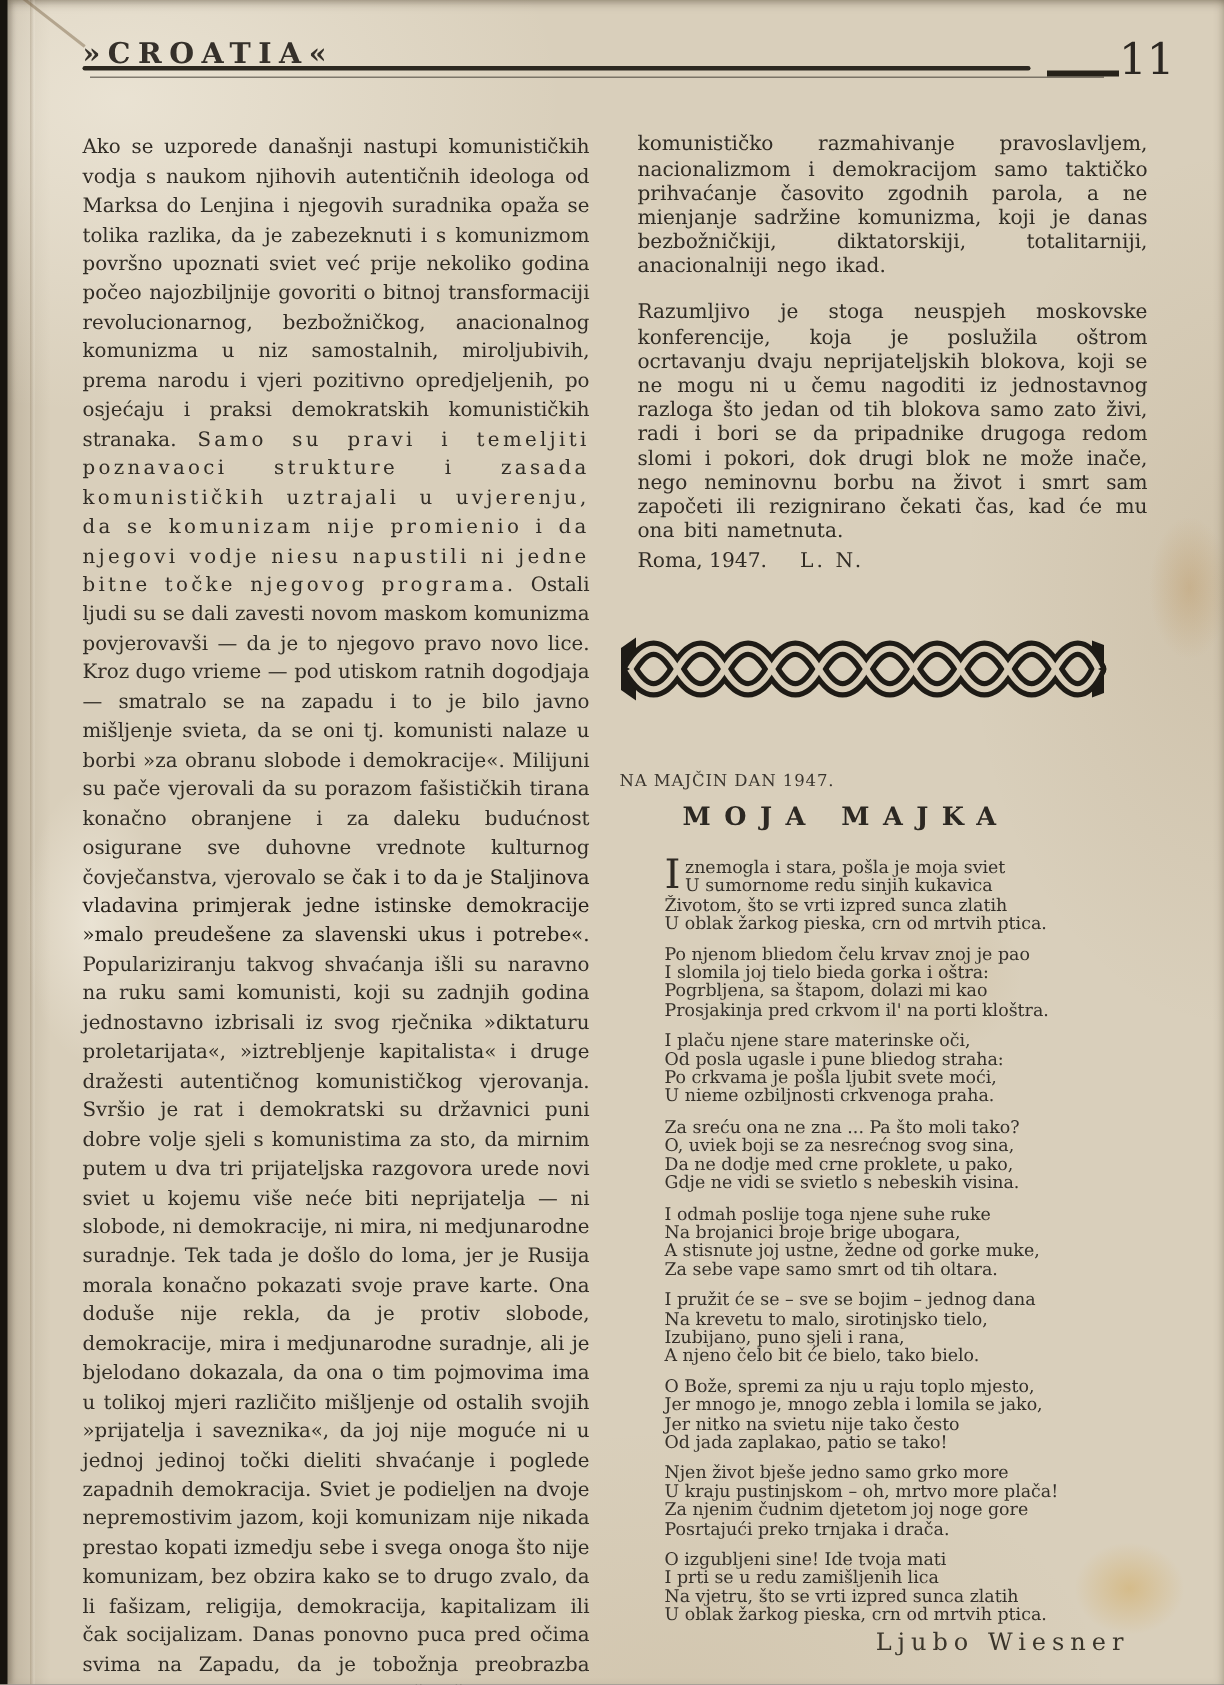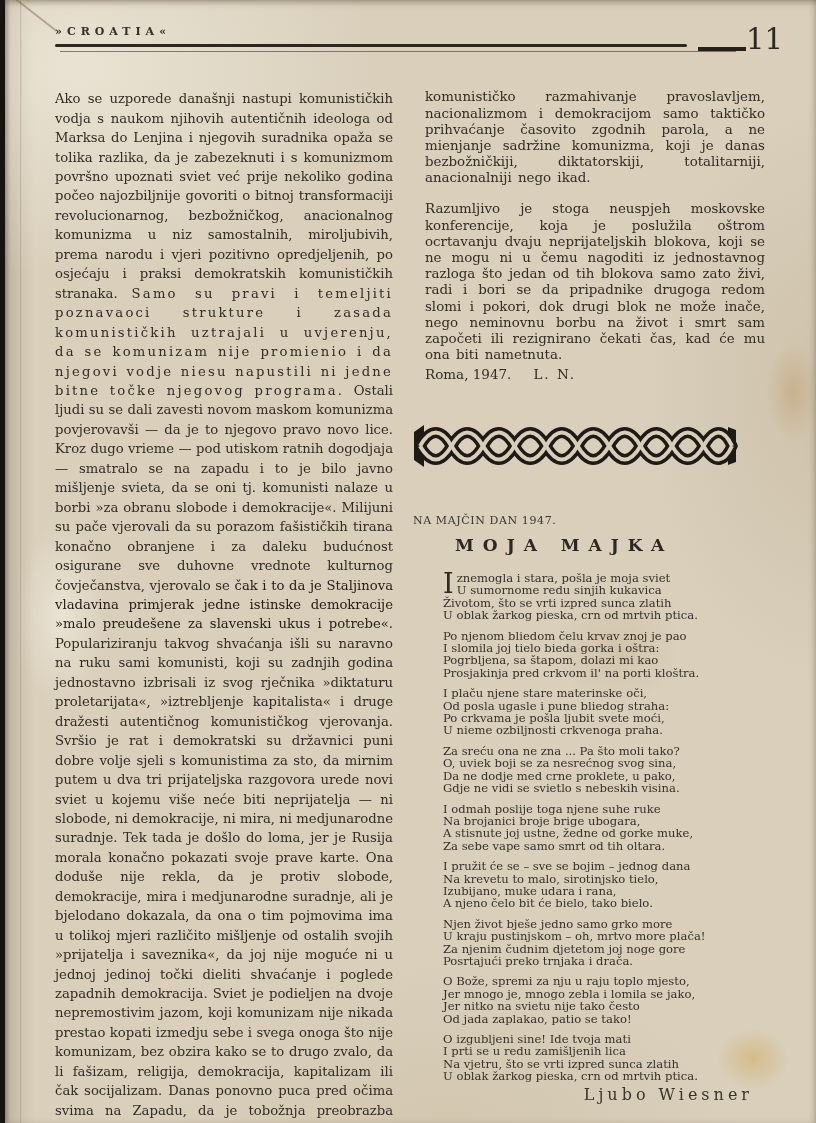--- a/index.html
+++ b/index.html
@@ -20,21 +20,21 @@
   .edge-left{position:absolute;left:0;top:0;bottom:0;width:5px;background:#17140f;box-shadow:2px 0 4px rgba(30,20,5,0.35);}
   .crease{position:absolute;left:20px;top:0;bottom:0;width:3px;
     background:linear-gradient(90deg, rgba(95,72,42,0.28), rgba(255,252,242,0.30));opacity:.75;}
   .scratch{position:absolute;left:10px;top:14px;width:52px;height:2px;background:rgba(120,98,66,0.45);transform:rotate(38deg);}
   .stain{position:absolute;border-radius:50%;pointer-events:none;}
   .stain.s1{left:716px;top:1028px;width:74px;height:62px;background:radial-gradient(ellipse at center, rgba(205,150,45,0.34), rgba(205,150,45,0) 70%);}
   .stain.s2{left:766px;top:344px;width:54px;height:96px;background:radial-gradient(ellipse at center, rgba(175,122,50,0.25), rgba(175,122,50,0) 70%);}
   .stain.s3{left:552px;top:592px;width:130px;height:115px;background:radial-gradient(ellipse at center, rgba(165,125,60,0.13), rgba(165,125,60,0) 70%);}
   .stain.s4{left:16px;top:520px;width:90px;height:190px;background:radial-gradient(ellipse at center, rgba(248,243,232,0.55), rgba(248,243,232,0) 70%);}
 
-  .masthead{position:absolute;left:55px;top:25px;font-size:11px;font-weight:bold;letter-spacing:5px;color:#35302a;}
+  .masthead{position:absolute;left:55px;top:25px;font-size:19px;font-weight:bold;letter-spacing:5px;color:#35302a;}
   .rule-main{position:absolute;left:55px;top:44px;width:632px;height:3px;background:#2c2820;border-radius:2px;}
   .rule-thin{position:absolute;left:60px;top:51px;width:676px;height:1px;background:rgba(44,40,32,0.55);}
   .rule-short{position:absolute;left:698px;top:47px;width:48px;height:4px;background:#262219;}
   .page-number{position:absolute;left:746px;top:22px;font-size:29px;color:#2b2722;}
 
   .col-left{
     position:absolute;left:55px;top:76px;width:338px;
     font-size:13.2px;line-height:19.45px;text-align:justify;
     color:#312c25;
   }
@@ -129,34 +129,34 @@
     </div>
     <div class="stanza">
       <div class="poem-line">I odmah poslije toga njene suhe ruke</div>
       <div class="poem-line">Na brojanici broje brige ubogara,</div>
       <div class="poem-line">A stisnute joj ustne, žedne od gorke muke,</div>
       <div class="poem-line">Za sebe vape samo smrt od tih oltara.</div>
     </div>
     <div class="stanza">
       <div class="poem-line">I pružit će se – sve se bojim – jednog dana</div>
       <div class="poem-line">Na krevetu to malo, sirotinjsko tielo,</div>
-      <div class="poem-line">Izubijano, muke udara i rana,</div>
+      <div class="poem-line">Izubijano, puno sjeli i rana,</div>
       <div class="poem-line">A njeno čelo bit će bielo, tako bielo.</div>
+    </div>
+    <div class="stanza">
+      <div class="poem-line">O Bože, spremi za nju u raju toplo mjesto,</div>
+      <div class="poem-line">Jer mnogo je, mnogo zebla i lomila se jako,</div>
+      <div class="poem-line">Jer nitko na svietu nije tako često</div>
+      <div class="poem-line">Od jada zaplakao, patio se tako!</div>
     </div>
     <div class="stanza">
       <div class="poem-line">Njen život bješe jedno samo grko more</div>
       <div class="poem-line">U kraju pustinjskom – oh, mrtvo more plača!</div>
       <div class="poem-line">Za njenim čudnim djetetom joj noge gore</div>
       <div class="poem-line">Posrtajući preko trnjaka i drača.</div>
-    </div>
-    <div class="stanza">
-      <div class="poem-line">O Bože, spremi za nju u raju toplo mjesto,</div>
-      <div class="poem-line">Jer mnogo je, mnogo zebla i lomila se jako,</div>
-      <div class="poem-line">Jer nitko na svietu nije tako često</div>
-      <div class="poem-line">Od jada zaplakao, patio se tako!</div>
     </div>
     <div class="stanza">
       <div class="poem-line">O izgubljeni sine! Ide tvoja mati</div>
       <div class="poem-line">I prti se u redu zamišljenih lica</div>
       <div class="poem-line">Na vjetru, što se vrti izpred sunca zlatih</div>
       <div class="poem-line">U oblak žarkog pieska, crn od mrtvih ptica.</div>
     </div>
   </div>
 
   <div class="signature">Ljubo Wiesner</div>

